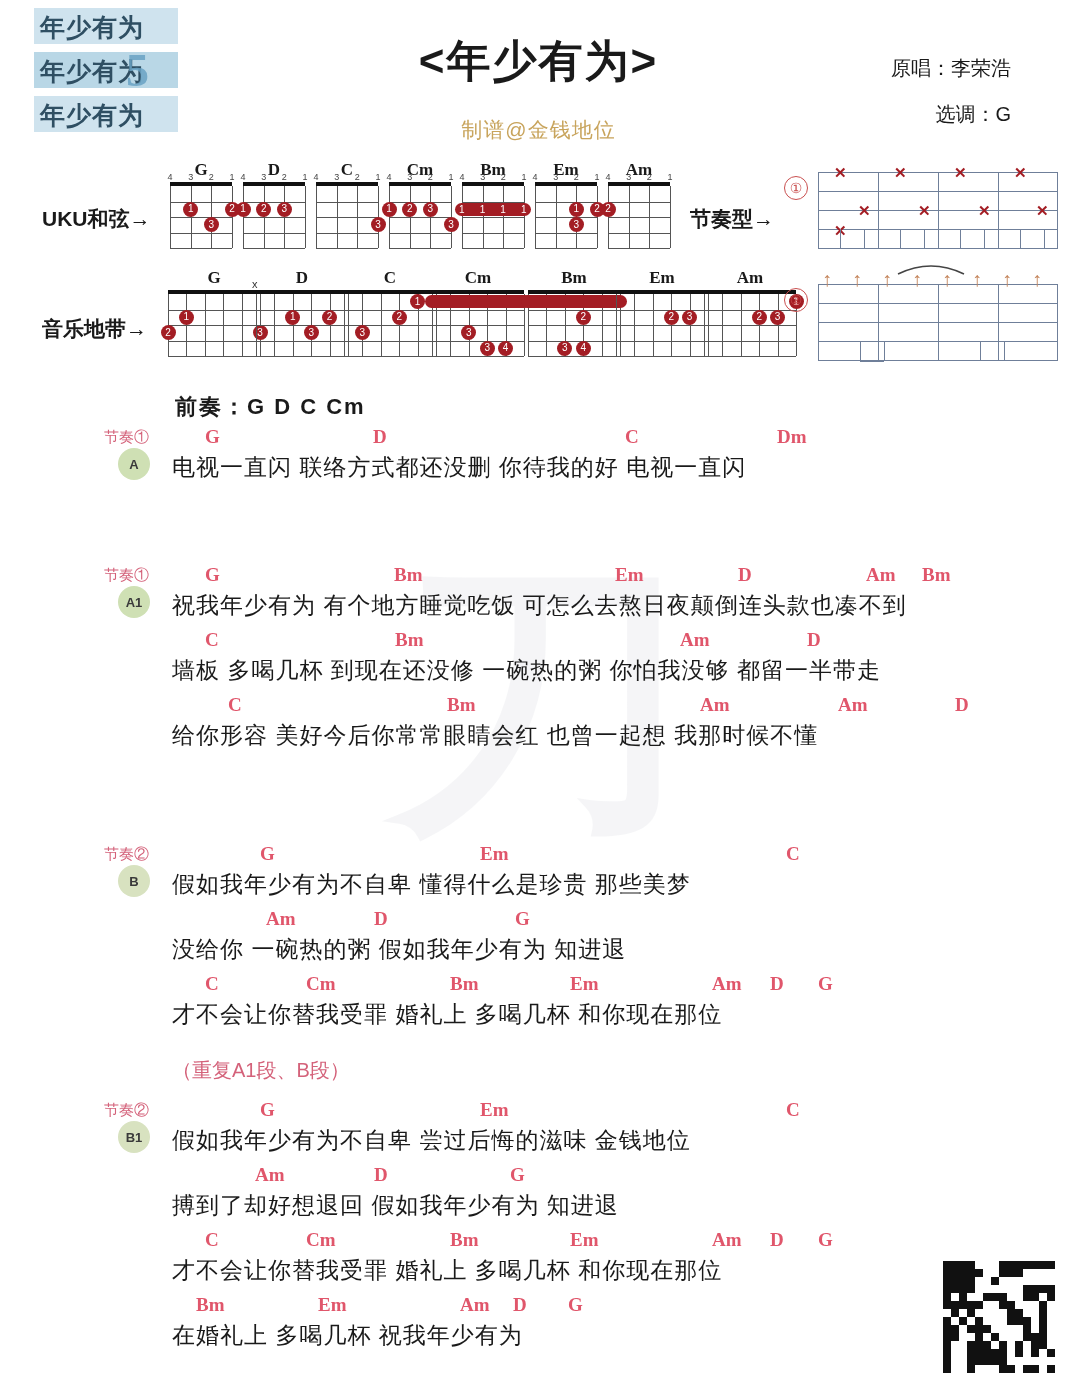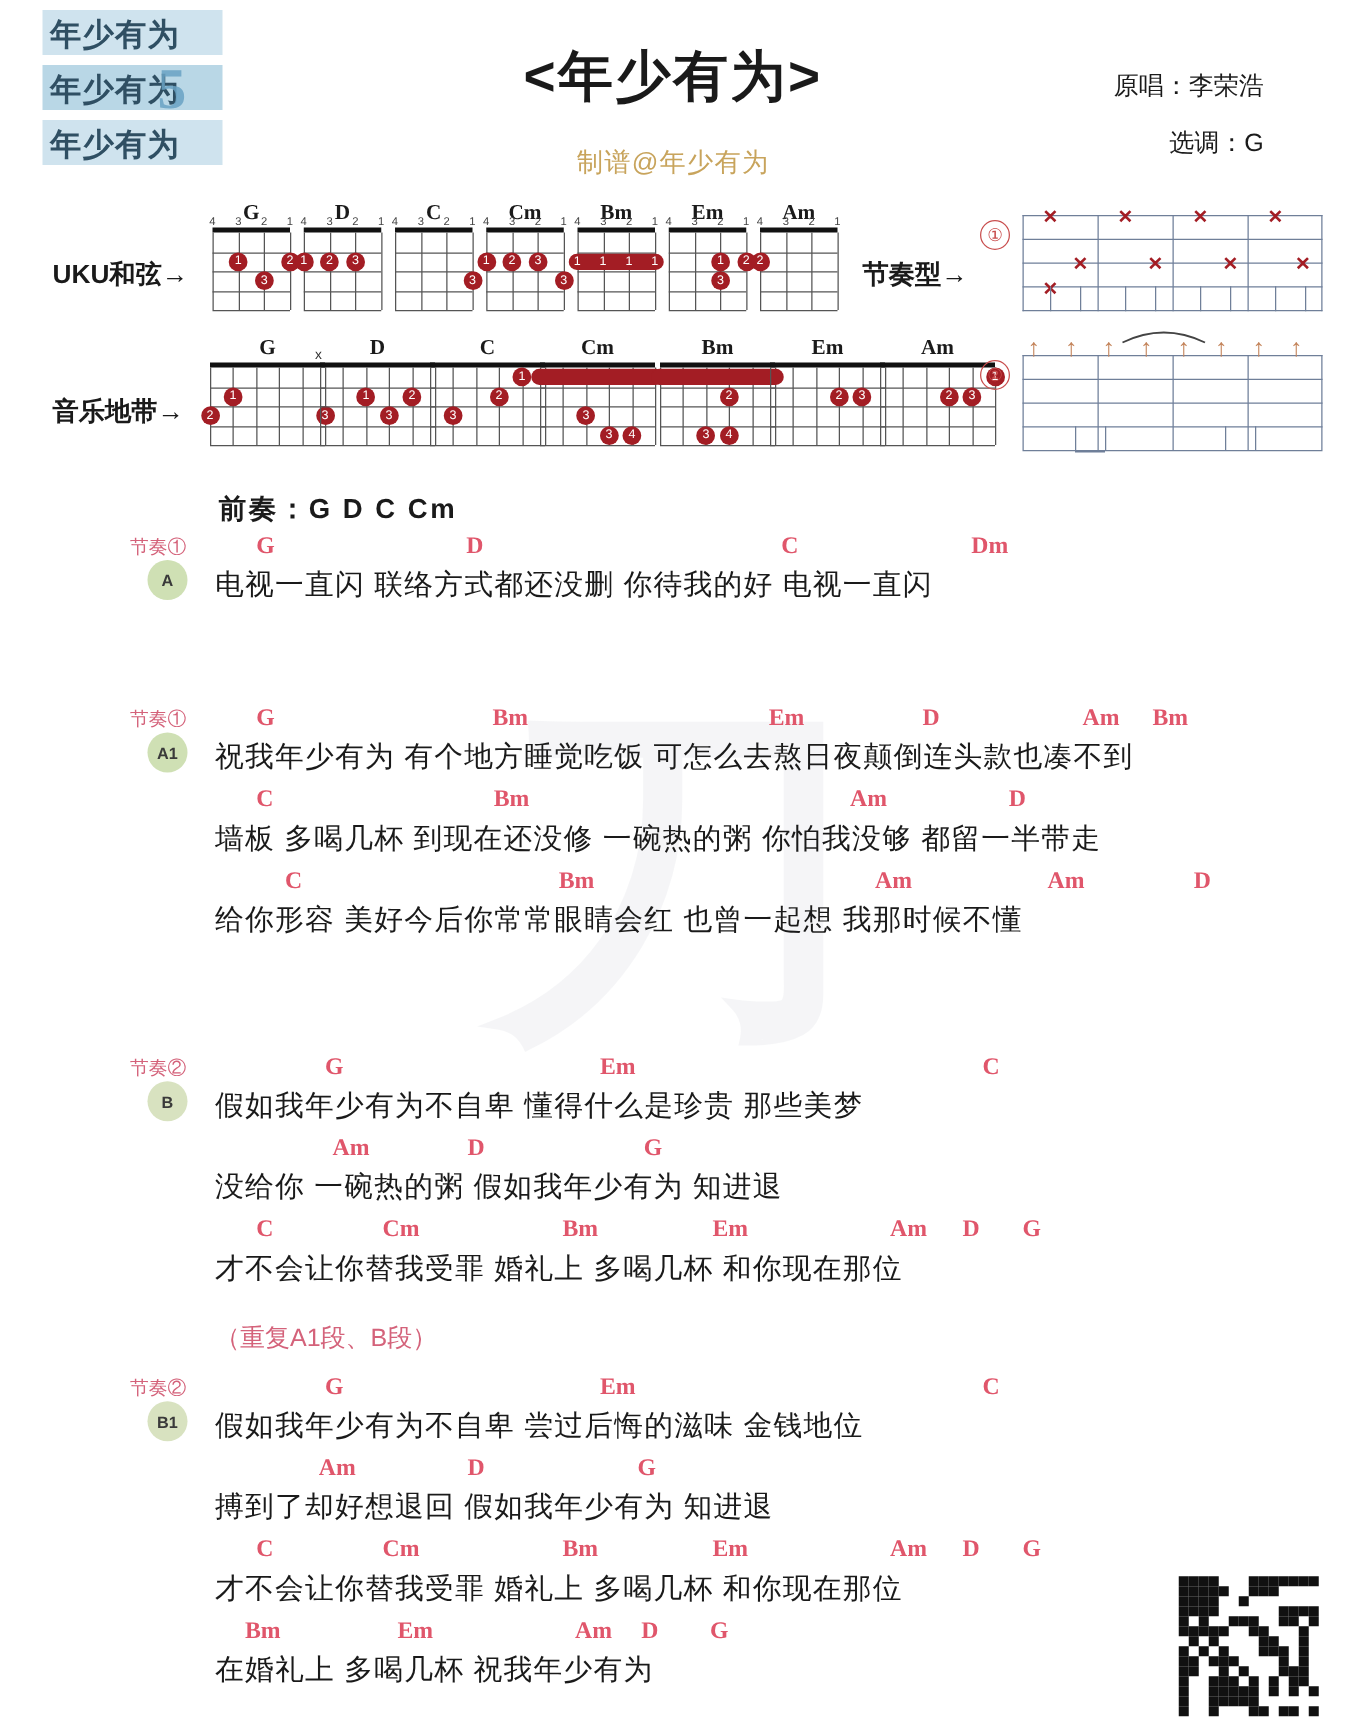--- a/index.html
+++ b/index.html
@@ -130,21 +130,21 @@
   <div class="bar b1"></div>
   <div class="bar b2"></div>
   <div class="bar b3"></div>
   <div class="txt t1">年少有为</div>
   <div class="txt t2">年少有为</div>
   <div class="txt t3">年少有为</div>
   <div class="num">5</div>
 </div>
 
 <div class="title">&lt;年少有为&gt;</div>
-<div class="subtitle">制谱@年少有为</div>
+<div class="subtitle">制谱@金钱地位</div>
 <div class="meta1">原唱：李荣浩</div>
 <div class="meta2">选调：G</div>
 
 <div class="uku-label">UKU和弦→</div>
 <div class="gtr-label">音乐地带→</div>
 <div class="rhythm-label">节奏型→</div>
 
 <div id="uku-row">
     <div class="chord" style="left: 170px; top: 182px; width: 62px; height: 66px;">
       <div class="cname">G</div>

